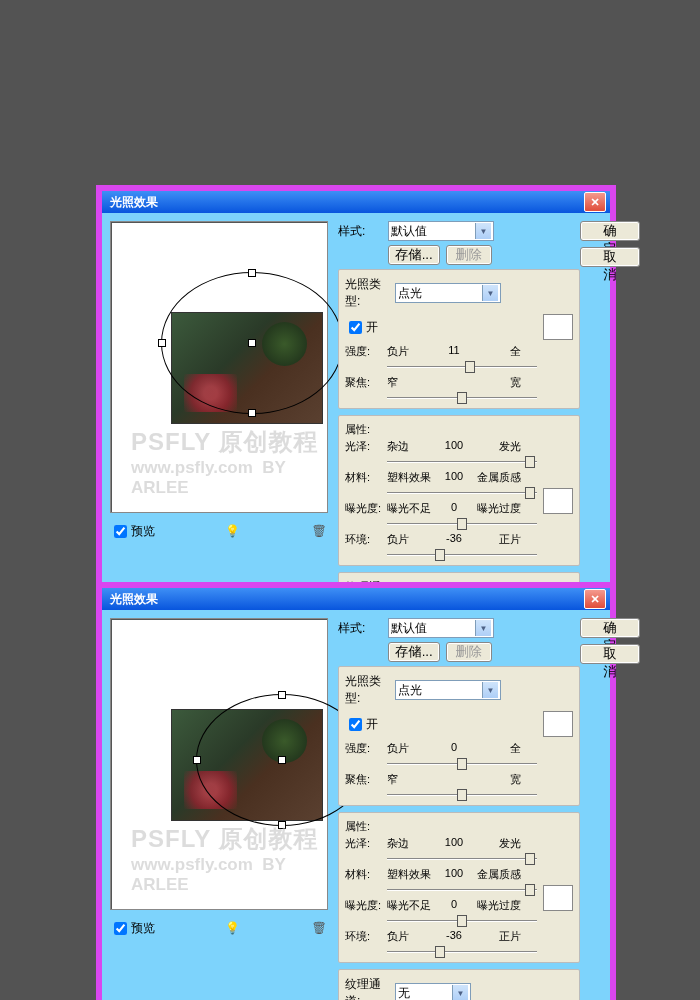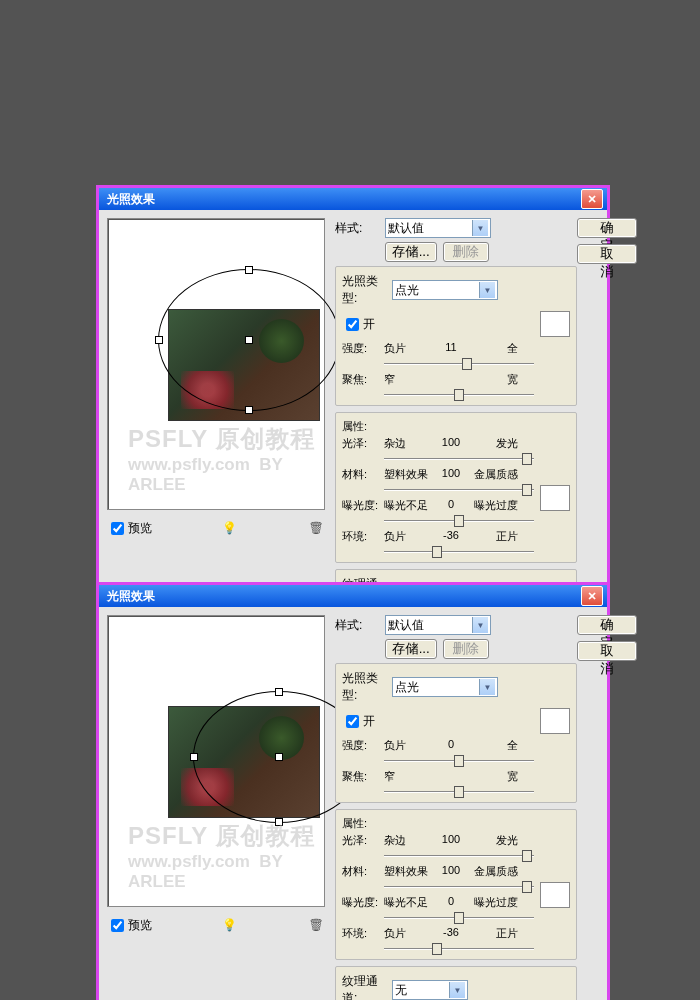--- a/index.html
+++ b/index.html
@@ -1,16 +1,16 @@
 <!DOCTYPE html>
 <html><head>
 <meta charset="utf-8">
 <style>
 body{margin:0;background:#535353;font-family:"Microsoft YaHei",SimSun,sans-serif;font-size:12px;width:700px;height:1000px}
-.dialog{position:absolute;background:#e5e5e5;border:3px solid #d946ef}
+.dialog{position:absolute;background:#7dd3fc;border:6px solid #d946ef}
 .titlebar{background:linear-gradient(to bottom,#3e8ff5,#0855dd);height:22px;display:flex;align-items:center;padding:0 4px;color:#fff;font-weight:bold}
 .titlebar .t{flex:1;padding-left:4px}
 .closebox{width:20px;height:18px;background:linear-gradient(to bottom,#f49a8e,#e04d3a);border:1px solid #fff;border-radius:2px;display:flex;align-items:center;justify-content:center;color:#fff;font-weight:bold;font-size:11px}
 .body{display:flex;padding:8px;gap:10px}
 .left{width:218px}
 .preview-frame{width:216px;height:290px;border:1px solid #888;background:#fff;position:relative;box-shadow:inset 1px 1px 0 #555}
 .photo{position:absolute;background:linear-gradient(135deg,#3c5a3c 0%,#2a3a28 40%,#4a3020 60%,#5a4030 100%);border:1px solid #333}
 .photo:before{content:"";position:absolute;left:8%;bottom:10%;width:35%;height:35%;background:radial-gradient(circle,#d04050 20%,#a02030 60%,transparent);opacity:.7}
 .photo:after{content:"";position:absolute;right:10%;top:8%;width:30%;height:40%;background:radial-gradient(circle,#3a5a2a,#1a2a18);border-radius:50%}
 .ellipse{position:absolute;border:1px solid #000;border-radius:50%}

